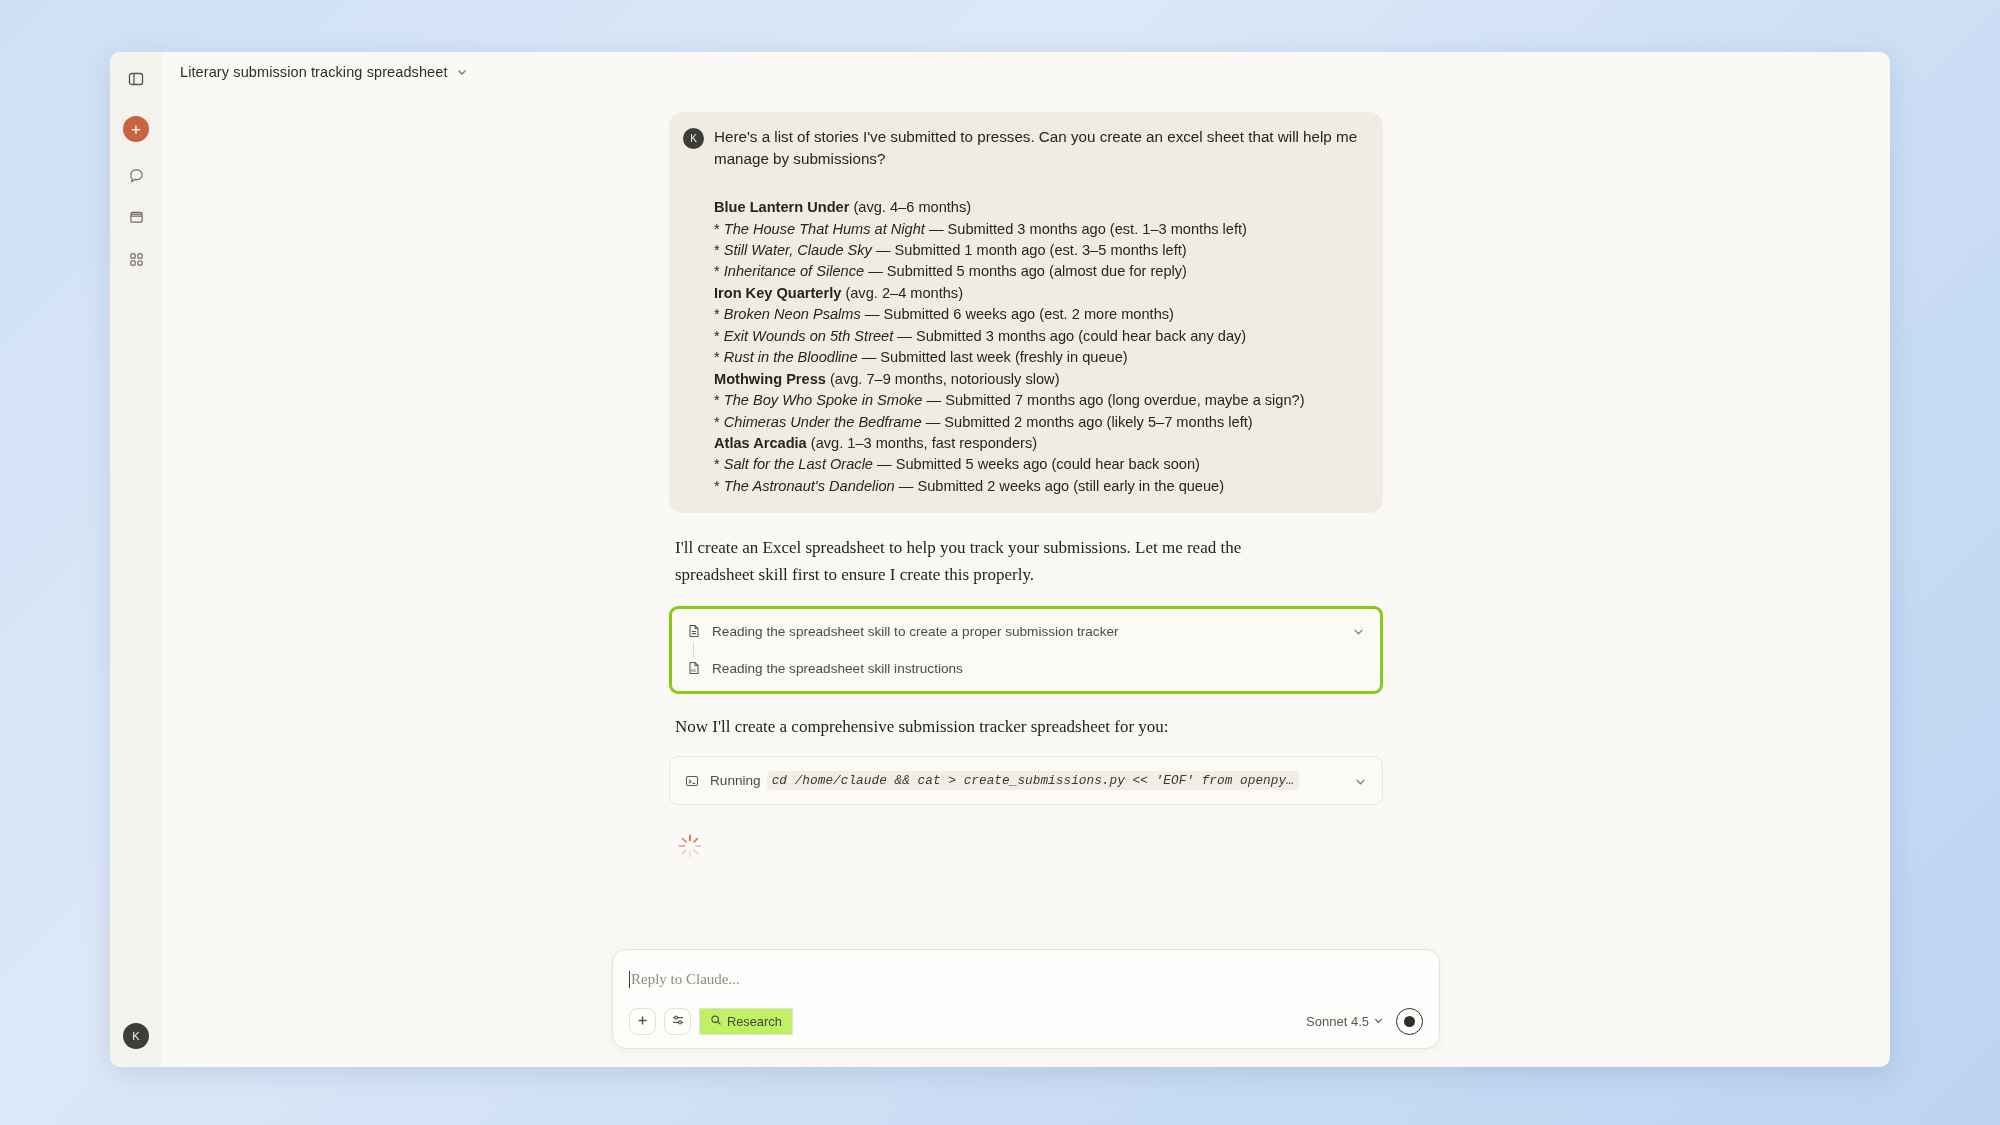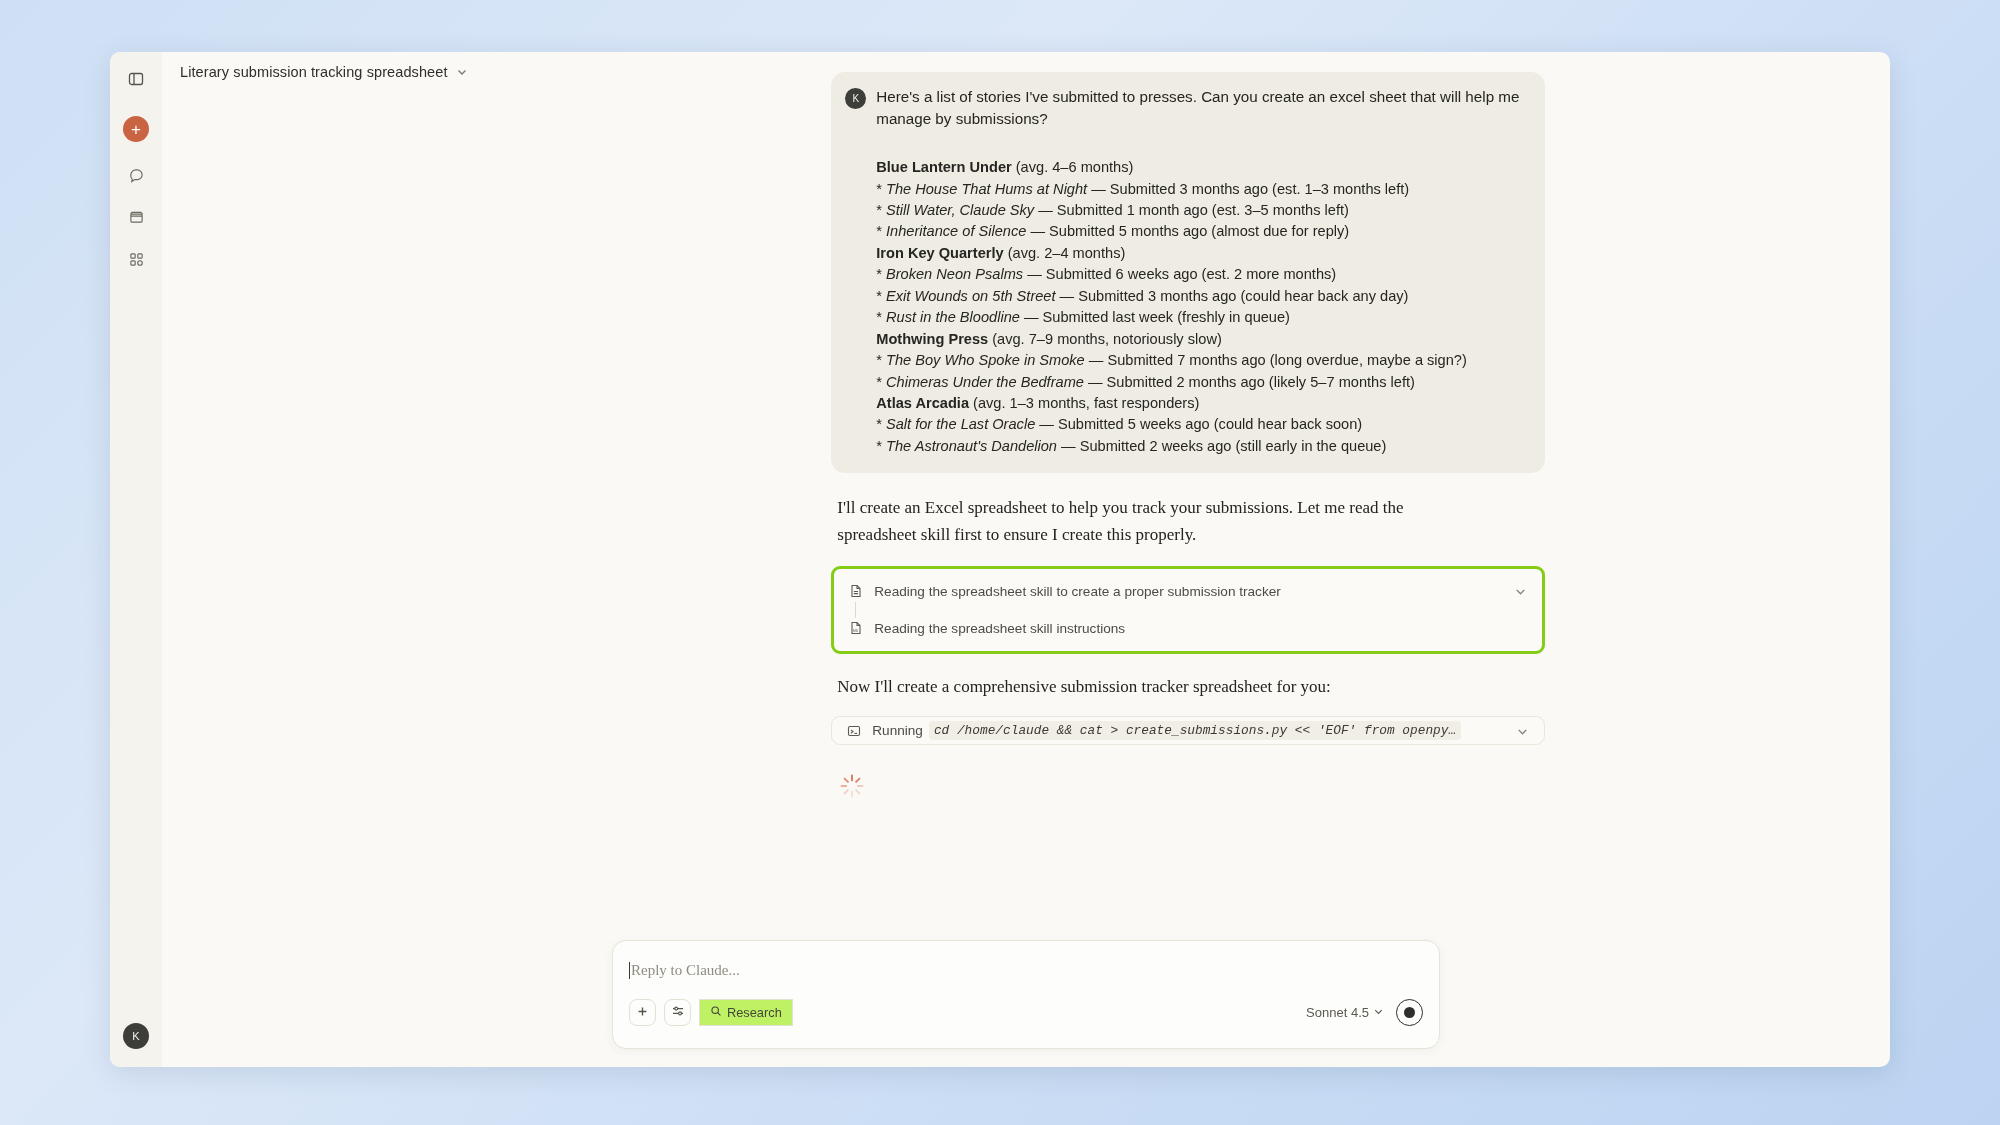--- a/index.html
+++ b/index.html
@@ -66,21 +66,21 @@
     background: #3d3d3a;
     color: #f3f1ea;
     display: flex; align-items: center; justify-content: center;
     font-size: 11px;
     cursor: pointer;
   }
   
   .main {
     flex: 1;
     display: flex;
-    flex-direction: row;
+    flex-direction: column;
     position: relative;
     min-width: 0;
   }
   .topbar {
     height: 40px;
     display: flex;
     align-items: center;
     padding: 0 18px;
     gap: 8px;
     flex: none;
@@ -175,21 +175,21 @@
     width: 1px; height: 16px;
     background: #ddd9cc;
   }
   .cmd-card {
     border: 1px solid #e9e6dc;
     background: #fbfaf6;
     border-radius: 9px;
     display: flex;
     align-items: center;
     gap: 11px;
-    padding: 4px 14px;
+    padding: 14px 14px;
   }
   .cmd-text {
     font-size: 13.6px;
     color: #4d4b44;
     flex: 1;
     min-width: 0;
     white-space: nowrap;
     overflow: hidden;
     display: flex;
     align-items: center;
@@ -217,21 +217,21 @@
     left: 0; right: 0; bottom: 18px;
     display: flex;
     justify-content: center;
   }
   .composer {
     width: 828px;
     background: #fdfdfb;
     border: 1px solid #e6e3d8;
     border-radius: 14px;
     box-shadow: 0 2px 10px rgba(60,60,50,0.05);
-    padding: 14px 16px 22px;
+    padding: 14px 16px 13px;
   }
   .composer-input {
     display: flex;
     align-items: center;
     min-height: 30px;
   }
   .caret {
     width: 1px; height: 17px;
     background: #3a3a35;
     margin-right: 1px;

